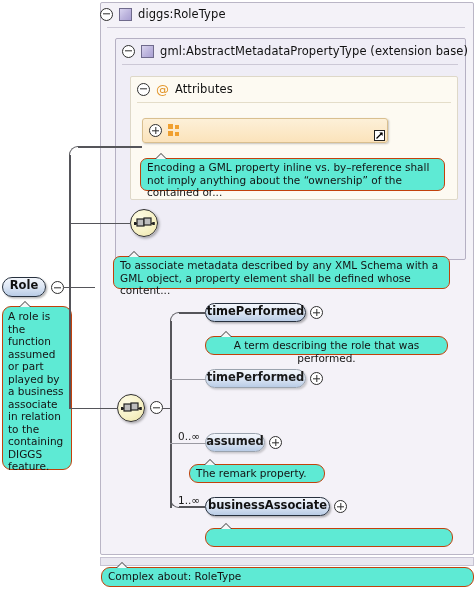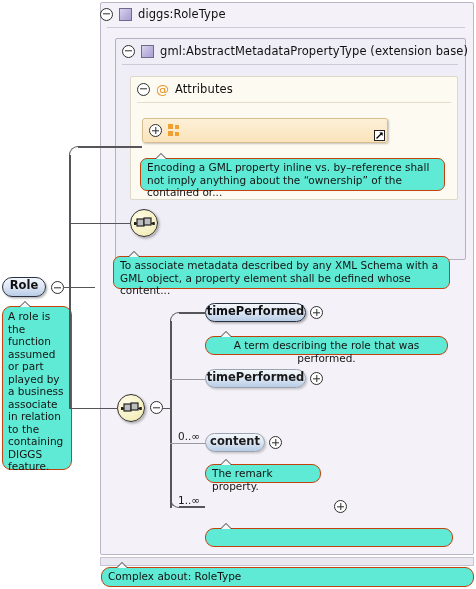--- a/index.html
+++ b/index.html
@@ -389,29 +389,32 @@
     <span>A term describing the role that was performed.</span>
   </div>
 
   <div class="elem optional" style="left:205px; top:369px; width:101px;">
     <span class="lbl">timePerformed</span>
   </div>
   <span class="toggle plus" style="position:absolute; left:310px; top:372px;"></span>
 
   <span class="card" style="left:178px; top:430px;">0..∞</span>
   <div class="elem optional" style="left:205px; top:433px; width:60px;">
-    <span class="lbl">content</span>
+    <span class="lbl">assumed</span>
   </div>
   <span class="toggle plus" style="position:absolute; left:269px; top:436px;"></span>
-  <div class="callout" style="left:205px; top:464px; width:116px; height:19px;">
+  <div class="callout" style="left:189px; top:464px; width:136px; height:19px;">
     <span class="tip"></span>
     <span>The remark property.</span>
   </div>
 
   <span class="card" style="left:178px; top:494px;">1..∞</span>
+  <div class="elem" style="left:205px; top:497px; width:125px;">
+    <span class="lbl">businessAssociate</span>
+  </div>
   <span class="toggle plus" style="position:absolute; left:334px; top:500px;"></span>
   <div class="callout" style="left:205px; top:528px; width:248px; height:19px;">
     <span class="tip"></span>
   </div>
 
   <div class="footer-strip" style="left:100px; top:557px; width:374px; height:9px;"></div>
   <div class="callout boxy" style="left:101px; top:567px; width:373px; height:20px; border-radius:9px;">
     <span class="tip"></span>
     <span>Complex about: RoleType</span>
   </div>

